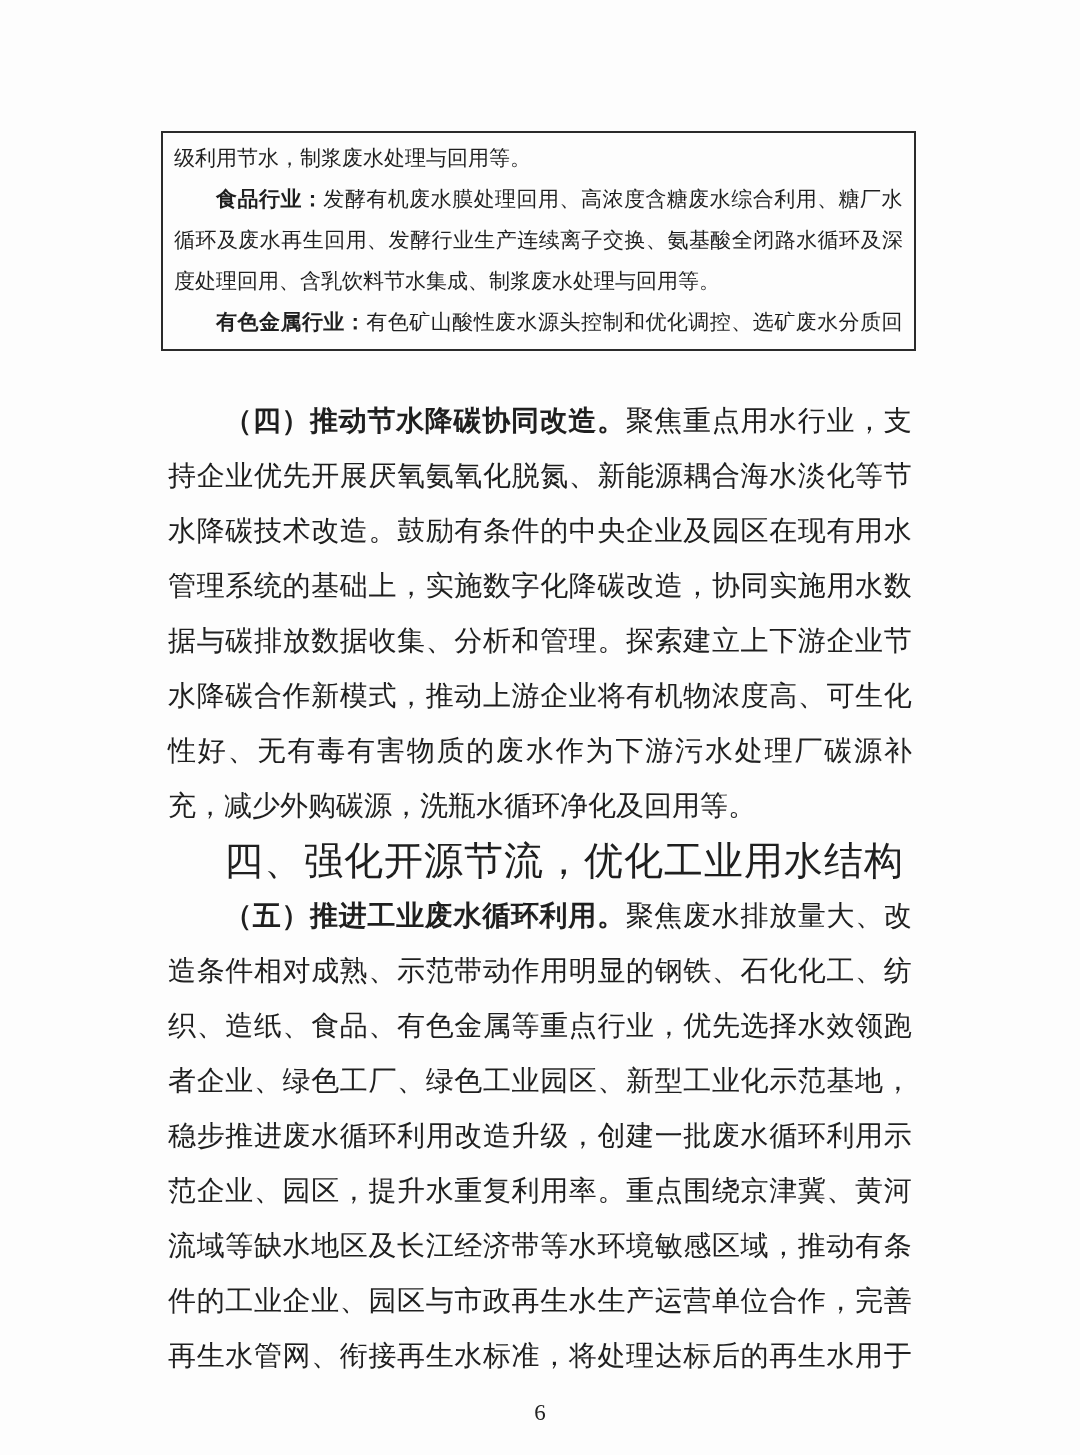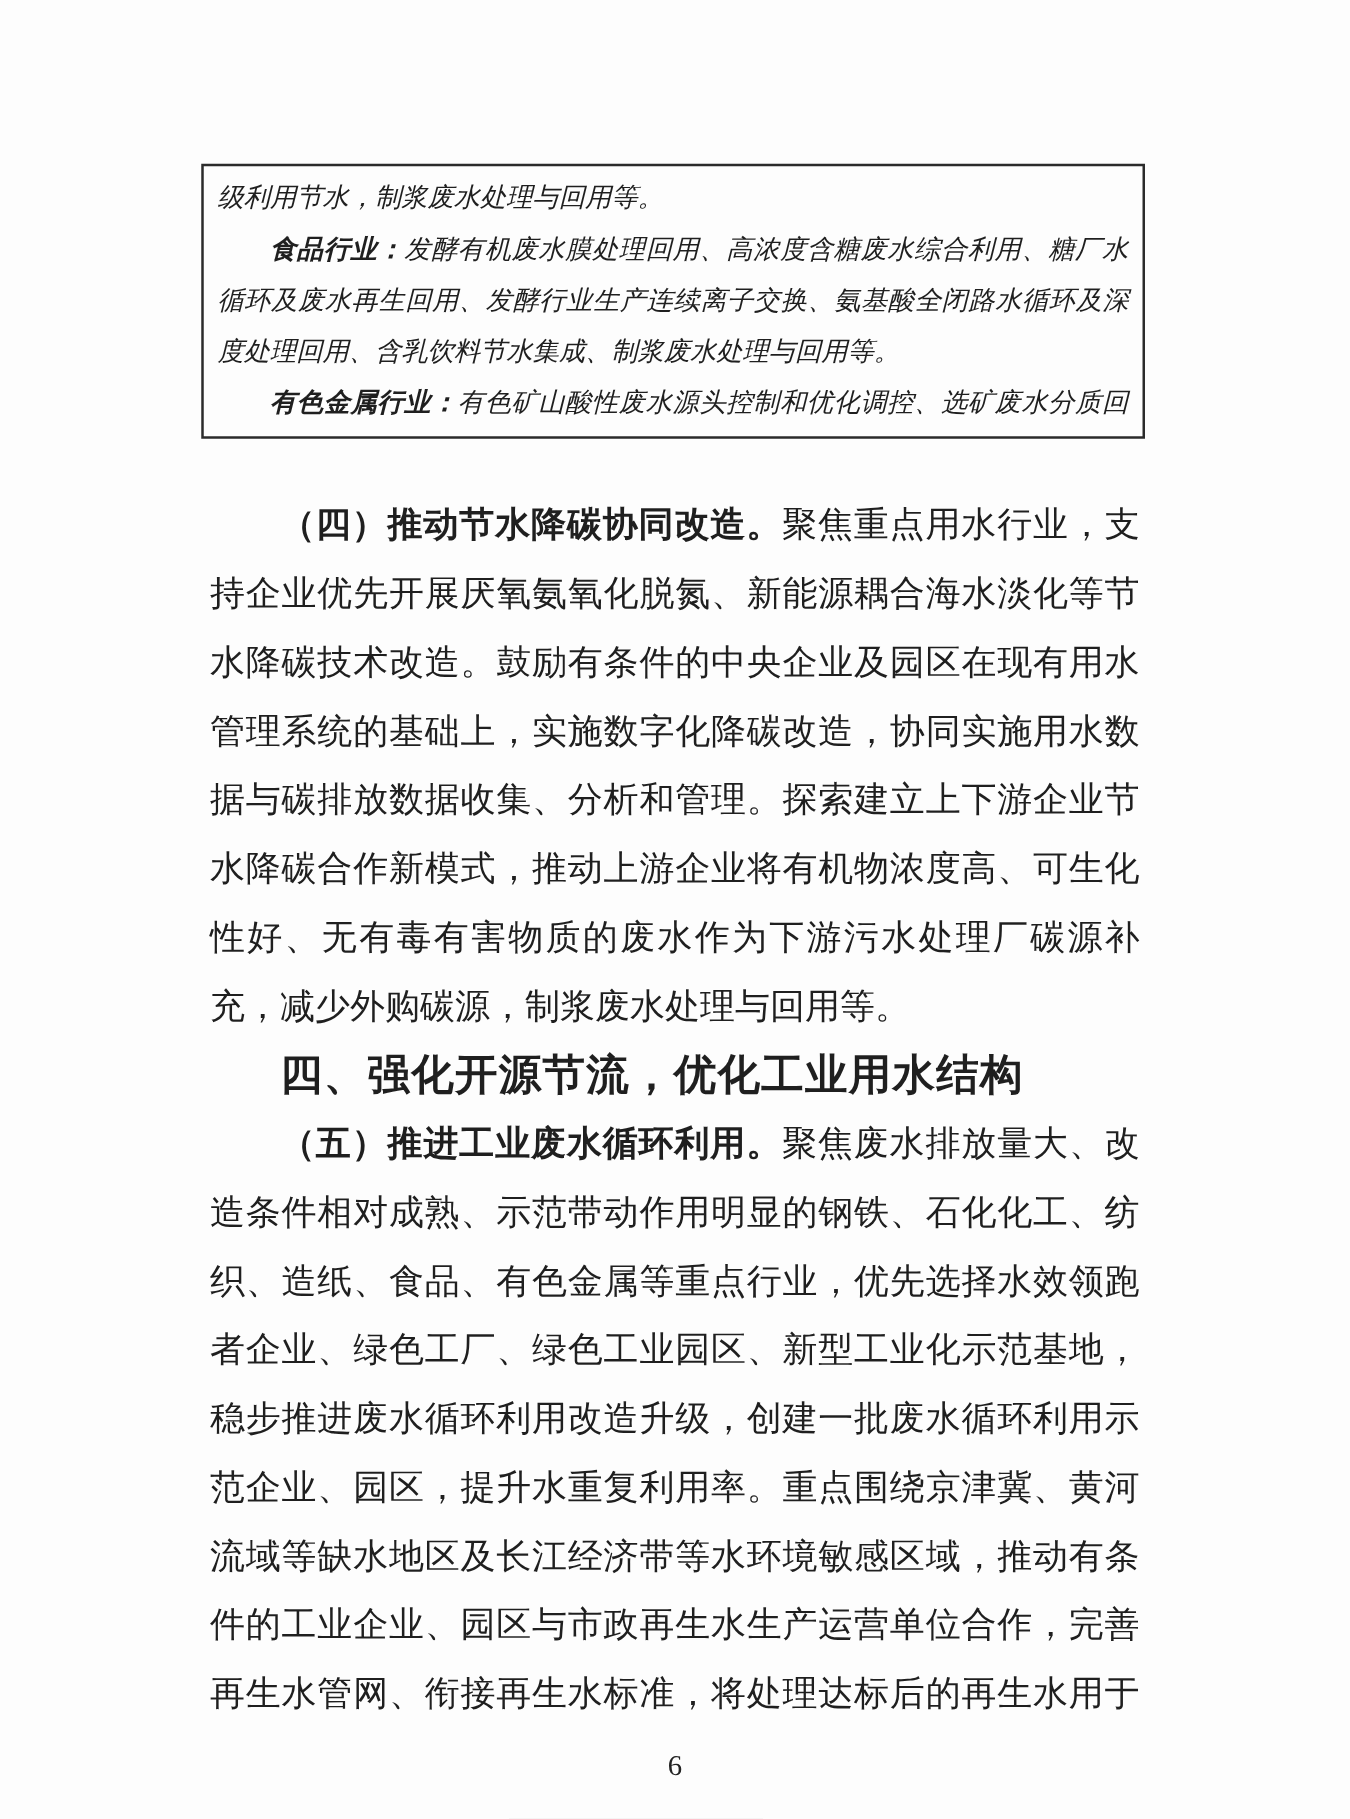--- a/index.html
+++ b/index.html
@@ -21,21 +21,20 @@
     box-sizing: border-box;
     border: 2px solid #2b2b2b;
     padding: 5px 11px 6px 11px;
     background: #fdfdfd;
   }
   .excerpt-box .tline {
     height: 41px;
     line-height: 41px;
     font-size: 21px;
     white-space: nowrap;
-    font-style: italic;
   }
   .excerpt-box .tline.indent { padding-left: 42px; }
   
   .body-text {
     position: absolute;
     left: 168px;
     top: 393px;
     width: 744px;
   }
   .body-text .tline {
@@ -47,22 +46,22 @@
   .body-text .tline.indent { padding-left: 56px; }
   
   .tline.fill {
     display: flex;
     justify-content: space-between;
     white-space: normal;
   }
   .tline .bold, .tline span.bold { font-weight: bold; }
   .tline.heading {
     font-family: "Liberation Sans", "DejaVu Sans", sans-serif;
-    font-weight: bold;
-    font-size: 34px;
+    font-weight: normal;
+    font-size: 39px;
     letter-spacing: 1px;
   }
   .page-number {
     position: absolute;
     left: 0;
     top: 1400px;
     width: 100%;
     text-align: center;
     font-size: 23px;
     color: #222;
@@ -369,21 +368,21 @@
         <span>游</span>
         <span>污</span>
         <span>水</span>
         <span>处</span>
         <span>理</span>
         <span>厂</span>
         <span>碳</span>
         <span>源</span>
         <span>补</span>
       </div>
-      <div class="tline">充，减少外购碳源，制浆废水处理与回用等。</div>
+      <div class="tline">充，减少外购碳源，洗瓶水循环净化及回用等。</div>
       <div class="tline heading indent">四、强化开源节流，优化工业用水结构</div>
       <div class="tline fill indent">
         <span class="bold">（</span>
         <span class="bold">五</span>
         <span class="bold">）</span>
         <span class="bold">推</span>
         <span class="bold">进</span>
         <span class="bold">工</span>
         <span class="bold">业</span>
         <span class="bold">废</span>

